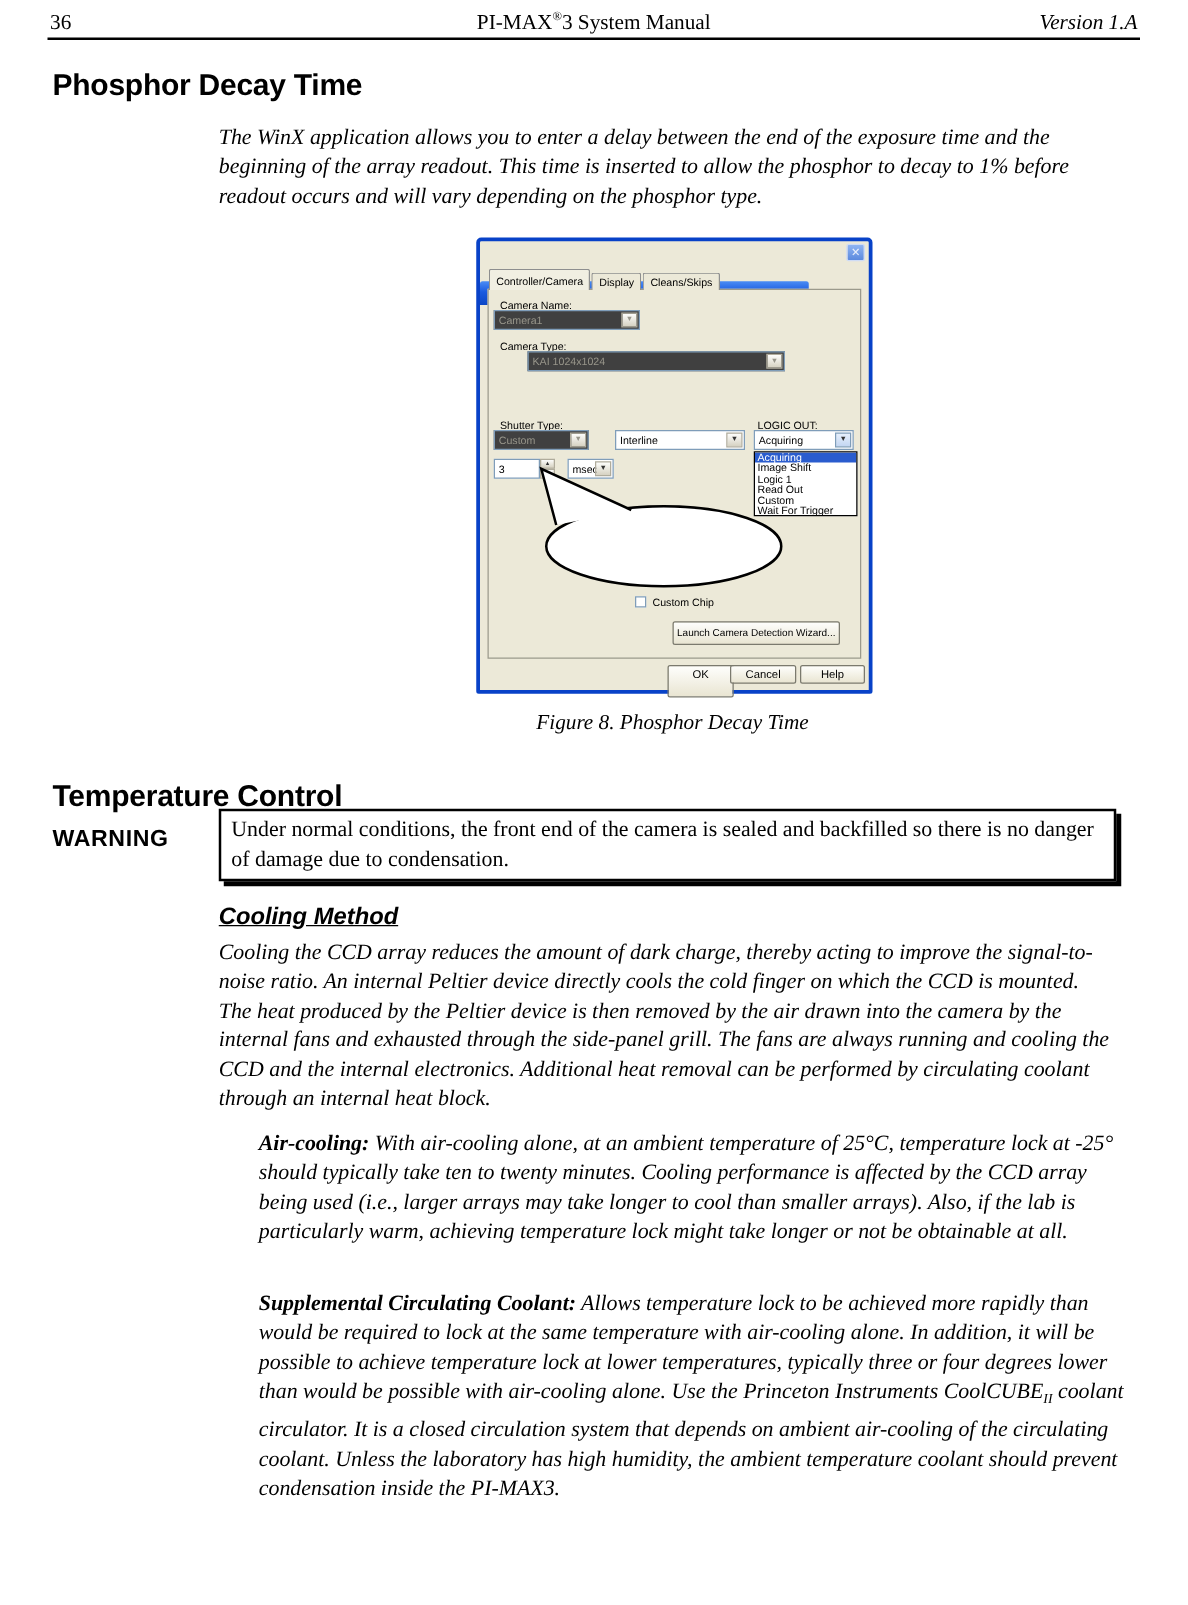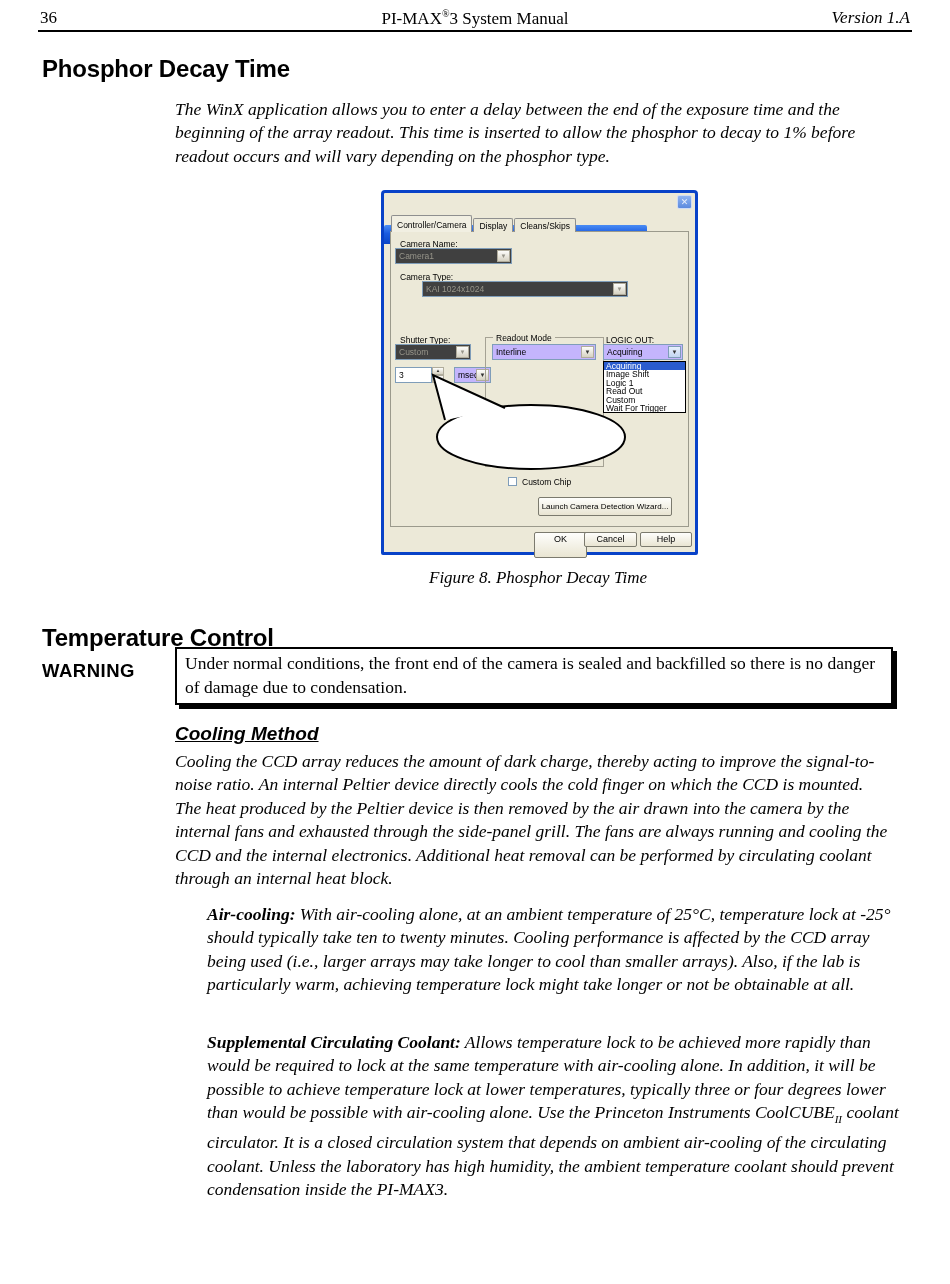--- a/index.html
+++ b/index.html
@@ -43,21 +43,21 @@
   .dlg .closebtn { position:absolute; right:3px; top:2px; width:15px; height:14px;
          background:linear-gradient(180deg,#8fb4f2,#5c8ade); border:1px solid #cfdcf5;
          border-radius:2px; color:#e8eefb; font-size:9px; line-height:12px; text-align:center; }
   .tabstrip { position:absolute; left:7px; top:22px; height:17px; display:flex; align-items:flex-end; z-index:3; }
   .tab { background:#ECE9D8; border:1px solid #8e8f8f; border-bottom:none;
          border-radius:2px 2px 0 0; padding:2px 5px 1px 5px; height:14px; margin-right:1px; }
   .tab.active { height:17px; padding-top:4px; background:#F1EFE2; }
   .tabpage { position:absolute; left:6px; top:38px; width:299px; height:296px;
          border:1px solid #9b9a8c; background:#ECE9D8; }
   .dlg .lbl { position:absolute; white-space:nowrap; }
-  .combo { position:absolute; height:16px; background:#c4b5fd; border:1px solid #7F9DB9;
+  .combo { position:absolute; height:16px; background:#ffffff; border:1px solid #7F9DB9;
          line-height:14px; padding-left:3px; white-space:nowrap; overflow:hidden; }
   .combo .dd { position:absolute; right:1px; top:1px; width:13px; height:12px;
          background:linear-gradient(180deg,#fdfdfb,#d6d2c2); border:1px solid #b0ac9c;
          font-size:6px; line-height:11px; text-align:center; color:#333; }
   .combo.disabled { background:#404040; color:#97958a; }
   .combo.disabled .dd { color:#97958a; }
   .spin-text { position:absolute; width:37px; height:16px; background:#fff;
          border:1px solid #7F9DB9; line-height:14px; padding-left:3px; }
   .spin-btns { position:absolute; width:12px; height:16px; display:flex; flex-direction:column; }
   .spin-btns div { flex:1; background:linear-gradient(180deg,#fdfdfb,#d6d2c2);
@@ -127,23 +127,20 @@
     <div class="spin-text" style="left:11px; top:174px;">3</div>
     <div class="spin-btns" style="left:48px; top:174px;">
       <div>▲</div>
       <div>▼</div>
     </div>
     <div class="combo" style="left:70px; top:174px; width:37px;">
       <span>msec</span>
       <span class="dd">▼</span>
     </div>
 
-    <div class="groupbox" style="left:101px; top:144px; width:119px; height:130px;">
-      <span class="glabel">Readout Mode</span>
-    </div>
     <div class="combo" style="left:108px; top:151px; width:104px;">
       <span>Interline</span>
       <span class="dd">▼</span>
     </div>
 
     <div class="lbl" style="left:222px; top:142px;">LOGIC OUT:</div>
     <div class="combo" style="left:219px; top:151px; width:80px;">
       <span>Acquiring</span>
       <span class="dd" style="background:linear-gradient(180deg,#e7f0fc,#c3d6f2); border-color:#7F9DB9;">▼</span>
     </div>

